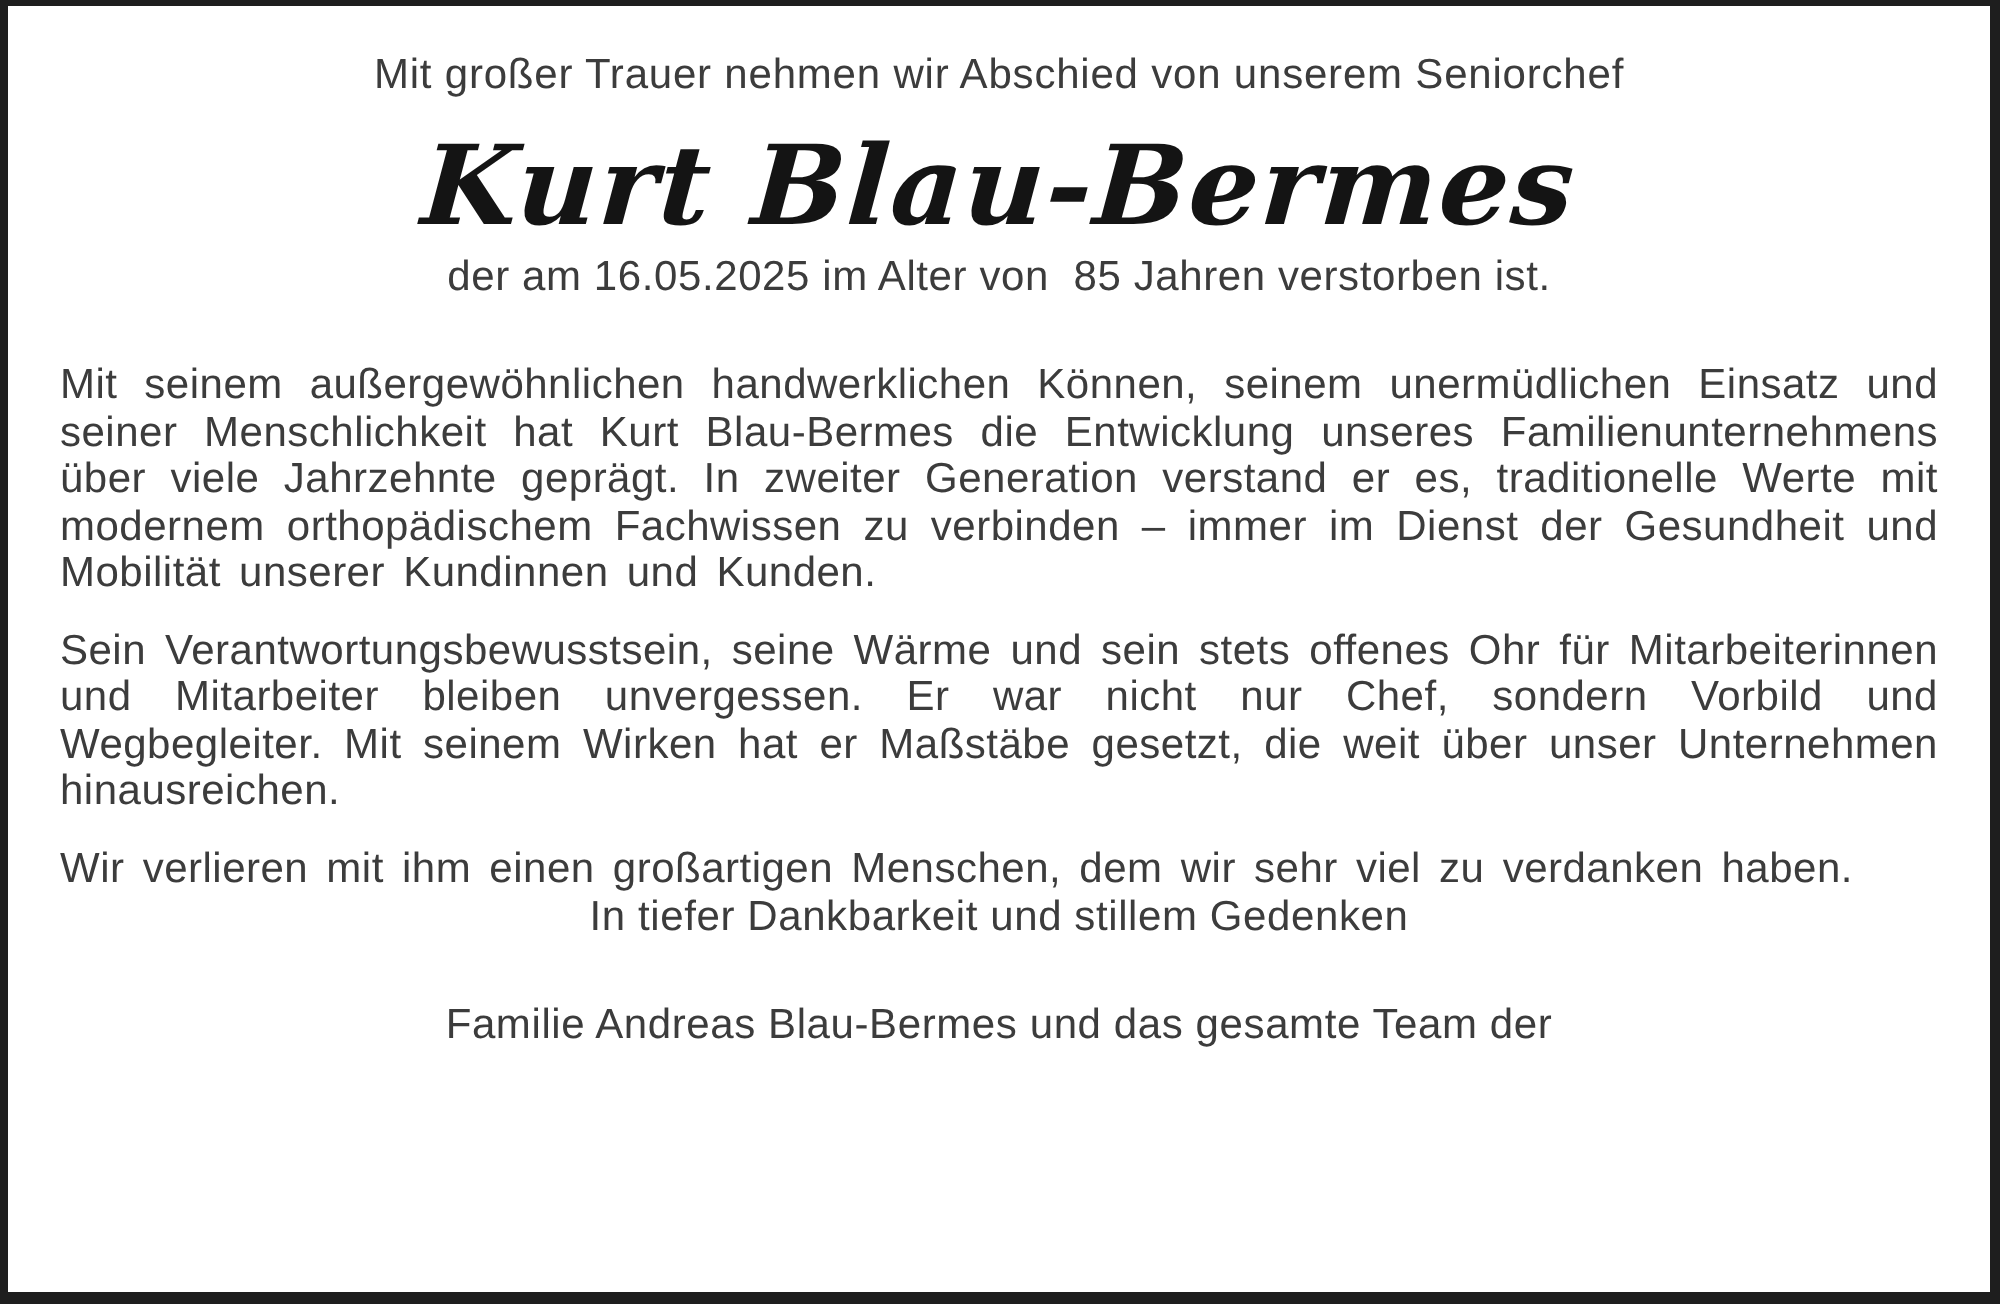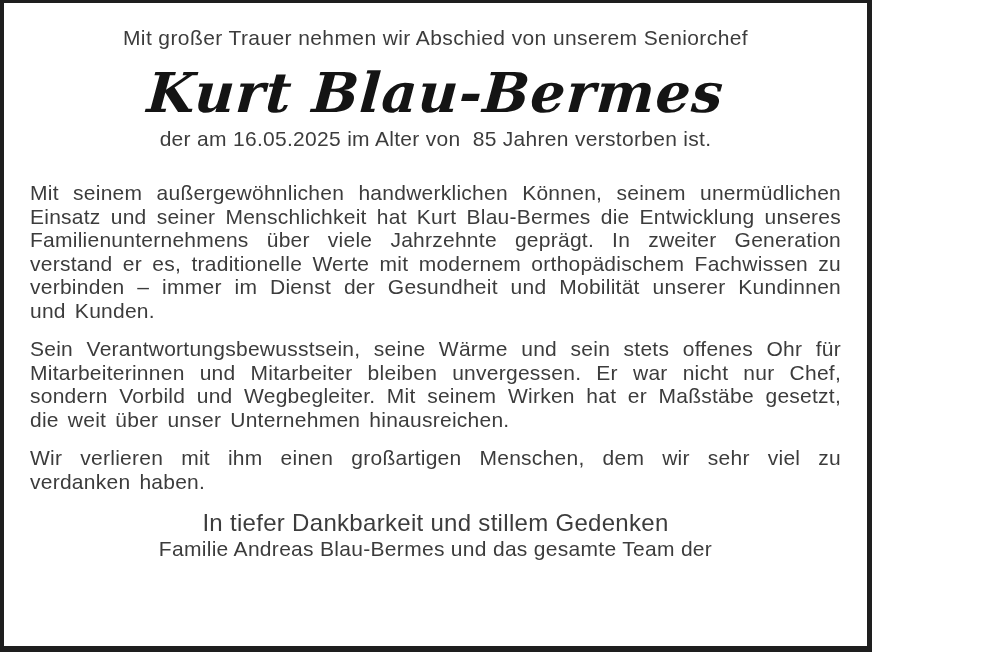--- a/index.html
+++ b/index.html
@@ -2,21 +2,21 @@
 <html lang="de"><head>
 <meta charset="utf-8">
 <style>
   html, body {
     margin: 0;
     padding: 0;
     background: #ffffff;
   }
   .page {
     position: relative;
-    width: 872px;
+    width: 1000px;
     height: 652px;
     box-sizing: border-box;
     background: #ffffff;
     border-style: solid;
     border-color: #1e1e1e;
     border-width: 3px 5px 6px 4px;
     overflow: hidden;
     font-family: "Liberation Sans", sans-serif;
     color: #3c3c3c;
   }
@@ -59,28 +59,27 @@
     line-height: 23.5px;
     letter-spacing: 0.25px;
     word-spacing: 3px;
     text-align: justify;
     text-align-last: left;
   }
   .body-paragraph:first-of-type {
     margin-top: 30px;
   }
   .closing-line {
-    margin-top: 17px;
     text-align: center;
-    font-size: 24px;
+    font-size: 21px;
     line-height: 25px;
     letter-spacing: 0.3px;
   }
   .signature-block {
-    margin-top: 0;
+    margin-top: 28px;
     text-align: center;
     font-size: 21px;
     line-height: 27px;
     letter-spacing: 0.3px;
   }
 </style>
 </head>
 <body>
 
 <div class="page">

